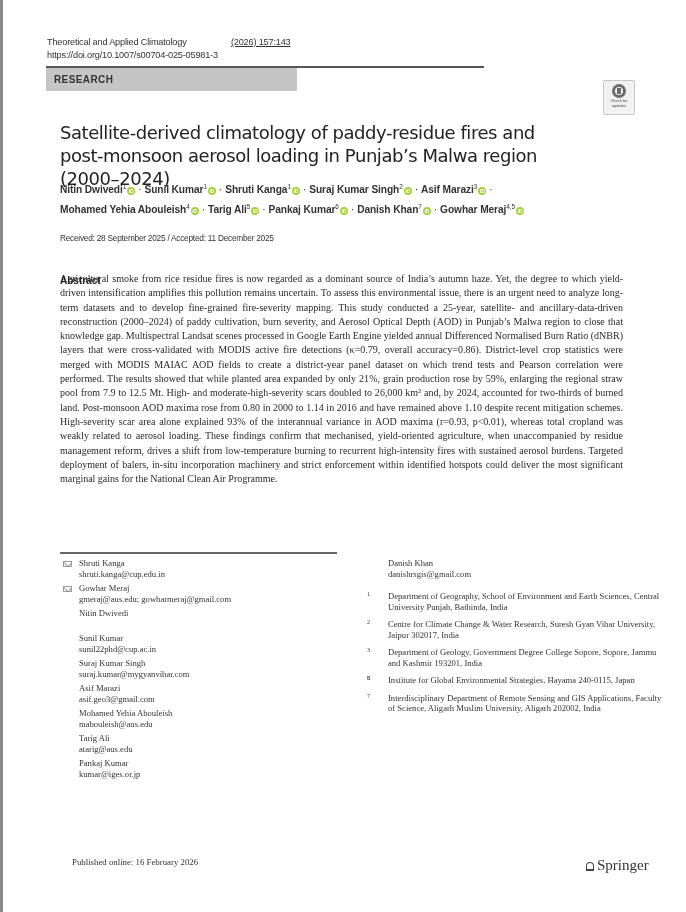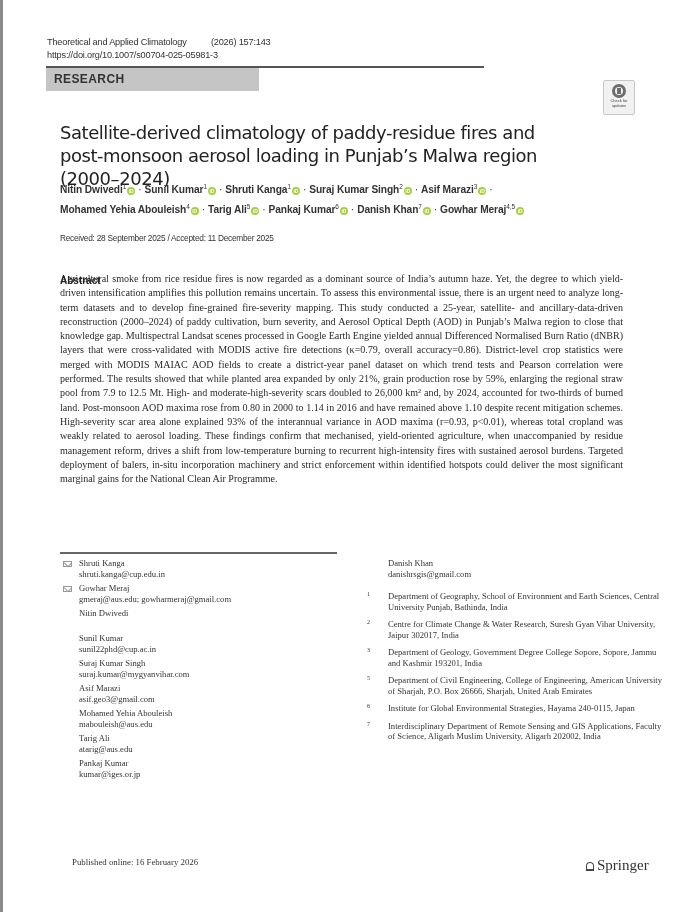--- a/index.html
+++ b/index.html
@@ -3,23 +3,23 @@
   <meta charset="utf-8">
   <style>
     html, body { margin: 0; padding: 0; }
     body {
       width: 686px; height: 912px; overflow: hidden;
       background: #ffffff; position: relative;
       font-family: "Liberation Serif", serif; color: #222;
     }
     .left-border { position: absolute; left: 0; top: 0; width: 3px; height: 912px; background: #8a8a8a; }
     .journal-header { position: absolute; left: 47px; top: 36px; font-family: "Liberation Sans", sans-serif; font-size: 9.2px; color: #333; line-height: 13px; letter-spacing: -0.2px; }
-    .journal-header .cite { margin-left: 22px; }
+    .journal-header .cite { margin-left: 42px; text-decoration: underline; }
     .top-rule { position: absolute; left: 46px; top: 66px; width: 438px; height: 2px; background: #555; }
-    .research-bar { position: absolute; left: 46px; top: 68px; width: 213px; height: 23px; background: #c5c5c5; font-family: "Liberation Sans", sans-serif; font-weight: bold; font-size: 12px; letter-spacing: 0.4px; color: #333; line-height: 23px; padding-left: 8px; box-sizing: border-box; }
+    .research-bar { position: absolute; left: 46px; top: 68px; width: 251px; height: 23px; background: #c5c5c5; font-family: "Liberation Sans", sans-serif; font-weight: bold; font-size: 10px; letter-spacing: 0.4px; color: #333; line-height: 23px; padding-left: 8px; box-sizing: border-box; }
     .check-updates { position: absolute; left: 603px; top: 80px; width: 32px; height: 35px; border: 1px solid #c8c8c8; border-radius: 2px; background: #f1f1f1; box-sizing: border-box; text-align: center; }
     .check-updates .ring { width: 14px; height: 14px; border-radius: 50%; border: 3px solid #6d6d6d; box-sizing: border-box; margin: 3px auto 1px; position: relative; }
     .check-updates .ring::after { content: ""; position: absolute; left: 2px; top: 1px; width: 4px; height: 6px; background: #6d6d6d; }
     .check-updates .label { font-family: "Liberation Sans", sans-serif; font-size: 4px; line-height: 4.5px; color: #444; }
     .title { position: absolute; left: 60px; top: 121px; width: 520px; font-family: "DejaVu Sans", sans-serif; font-weight: normal; font-size: 18px; line-height: 23px; color: #222; letter-spacing: -0.45px; margin: 0; }
     .authors { position: absolute; left: 60px; top: 178px; width: 520px; font-family: "Liberation Sans", sans-serif; font-weight: bold; font-size: 10.2px; line-height: 17px; color: #333; letter-spacing: -0.1px; }
     .authors sup { font-size: 6.5px; font-weight: normal; vertical-align: 4px; }
     .orcid { display: inline-block; width: 8px; height: 8px; border-radius: 50%; background: #a6ce39; color: #fff; font-size: 5px; line-height: 8px; text-align: center; vertical-align: 0px; margin-left: 1px; font-weight: bold; }
     .sep { font-weight: normal; margin: 0 3px; }
     .dates { position: absolute; left: 60px; top: 232px; font-family: "Liberation Sans", sans-serif; font-size: 8.3px; line-height: 12px; color: #333; letter-spacing: -0.25px; }
@@ -119,20 +119,20 @@
 
 <div class="right-col">
   <div class="contact">
     <div>Danish Khan</div>
     <div>danishrsgis@gmail.com</div>
   </div>
   <div class="affils">
     <div class="affil"><span class="num">1</span><span>Department of Geography, School of Environment and Earth Sciences, Central University Punjab, Bathinda, India</span></div>
     <div class="affil"><span class="num">2</span><span>Centre for Climate Change &amp; Water Research, Suresh Gyan Vihar University, Jaipur 302017, India</span></div>
     <div class="affil"><span class="num">3</span><span>Department of Geology, Government Degree College Sopore, Sopore, Jammu and Kashmir 193201, India</span></div>
-    <div class="affil"><span class="num">5</span><span>Department of Civil Engineering, College of Engineering, American University of Sharjah, P.O. Box 26666, Sharjah, United Arab Emirates</span></div>
+    <div class="affil"><span class="num">5</span></div>
     <div class="affil"><span class="num">6</span><span>Institute for Global Environmental Strategies, Hayama 240-0115, Japan</span></div>
     <div class="affil"><span class="num">7</span><span>Interdisciplinary Department of Remote Sensing and GIS Applications, Faculty of Science, Aligarh Muslim University, Aligarh 202002, India</span></div>
   </div>
 </div>
 
 <div class="published">Published online: 16 February 2026</div>
 <div class="springer"><span class="horse"></span><span>Springer</span></div>
 
 </body></html>

